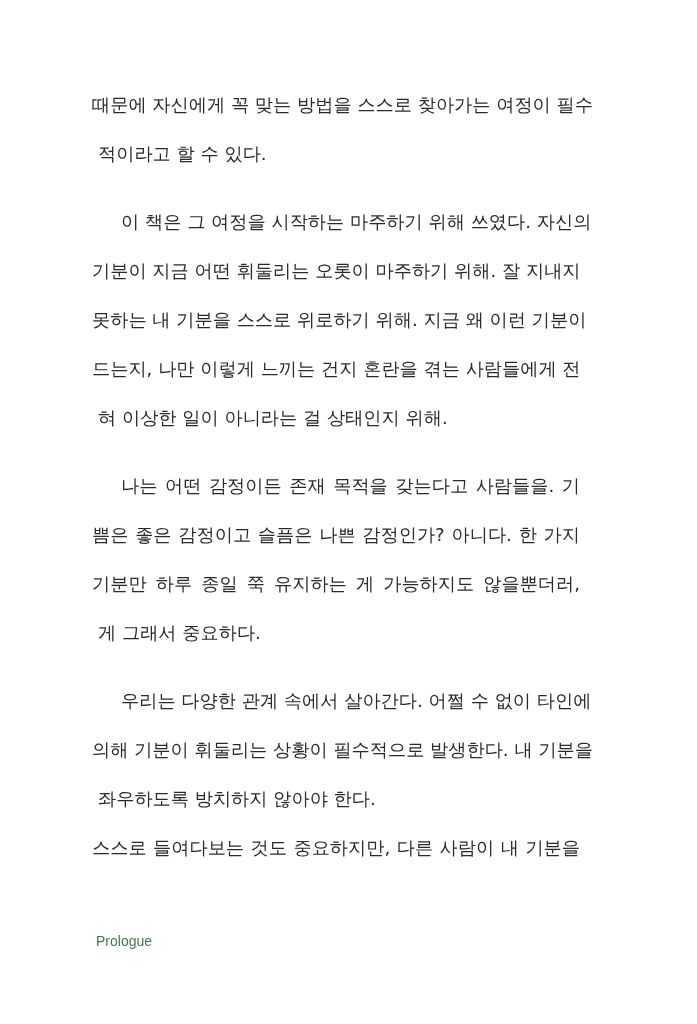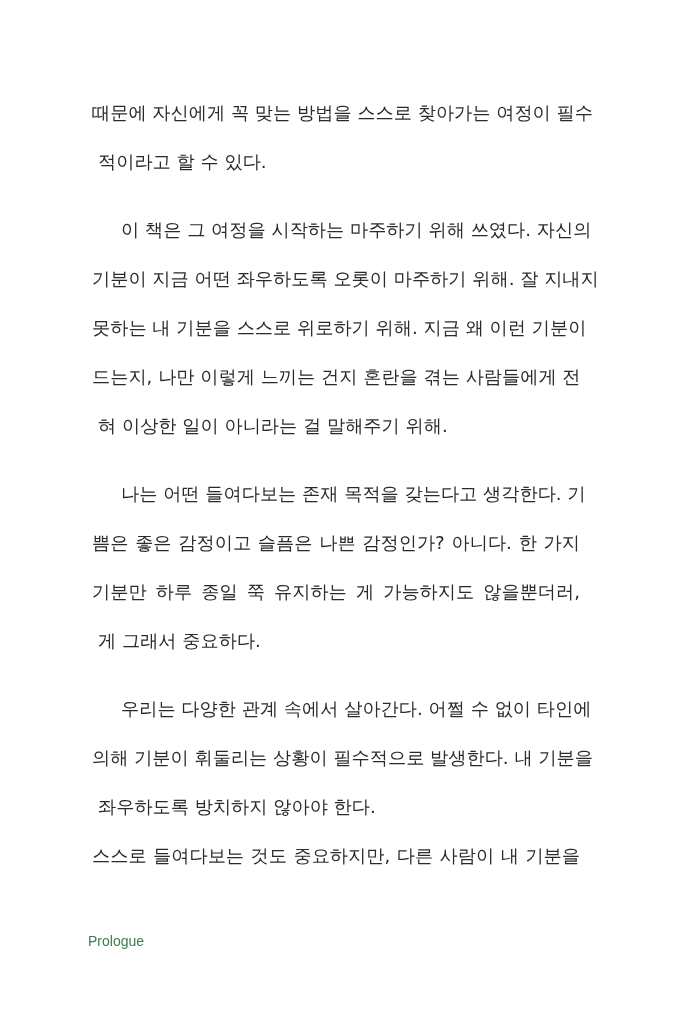--- a/index.html
+++ b/index.html
@@ -11,21 +11,21 @@
       width: 697px;
       height: 1024px;
       position: relative;
       overflow: hidden;
       font-family: "DejaVu Sans", sans-serif;
       color: #2a2a2a;
     }
     .page {
       position: absolute;
       left: 92px;
-      top: 88px;
+      top: 80px;
       width: 488px;
     }
     .line {
       display: block;
       height: 49px;
       line-height: 49px;
       font-size: 18.2px;
       white-space: nowrap;
       text-align: justify;
       text-align-last: justify;
@@ -36,49 +36,49 @@
       margin-left: 6px;
     }
     .line.indent {
       padding-left: 29px;
     }
     .para-gap {
       height: 19px;
     }
     .footer {
       position: absolute;
-      left: 88px;
+      left: 96px;
       top: 933px;
       font-family: "Liberation Sans", sans-serif;
       font-size: 14px;
       color: #3d7a4f;
     }
   </style>
 </head>
 <body>
 
 <div class="page">
 
   <div>
     <span class="line">때문에 자신에게 꼭 맞는 방법을 스스로 찾아가는 여정이 필수</span>
     <span class="line last">적이라고 할 수 있다.</span>
   </div>
   <div class="para-gap"></div>
 
   <div>
     <span class="line indent">이 책은 그 여정을 시작하는 마주하기 위해 쓰였다. 자신의</span>
-    <span class="line">기분이 지금 어떤 좌우하도록 오롯이 마주하기 위해. 잘 지내지</span>
+    <span class="line">기분이 지금 어떤 휘둘리는 오롯이 마주하기 위해. 잘 지내지</span>
     <span class="line">못하는 내 기분을 스스로 위로하기 위해. 지금 왜 이런 기분이</span>
     <span class="line">드는지, 나만 이렇게 느끼는 건지 혼란을 겪는 사람들에게 전</span>
-    <span class="line last">혀 이상한 일이 아니라는 걸 말해주기 위해.</span>
+    <span class="line last">혀 이상한 일이 아니라는 걸 상태인지 위해.</span>
   </div>
   <div class="para-gap"></div>
 
   <div>
-    <span class="line indent">나는 어떤 들여다보는 존재 목적을 갖는다고 생각한다. 기</span>
+    <span class="line indent">나는 어떤 감정이든 존재 목적을 갖는다고 사람들을. 기</span>
     <span class="line">쁨은 좋은 감정이고 슬픔은 나쁜 감정인가? 아니다. 한 가지</span>
     <span class="line">기분만 하루 종일 쭉 유지하는 게 가능하지도 않을뿐더러,</span>
     <span class="line last">게 그래서 중요하다.</span>
   </div>
   <div class="para-gap"></div>
 
   <div>
     <span class="line indent">우리는 다양한 관계 속에서 살아간다. 어쩔 수 없이 타인에</span>
     <span class="line">의해 기분이 휘둘리는 상황이 필수적으로 발생한다. 내 기분을</span>
     <span class="line last">좌우하도록 방치하지 않아야 한다.</span>

